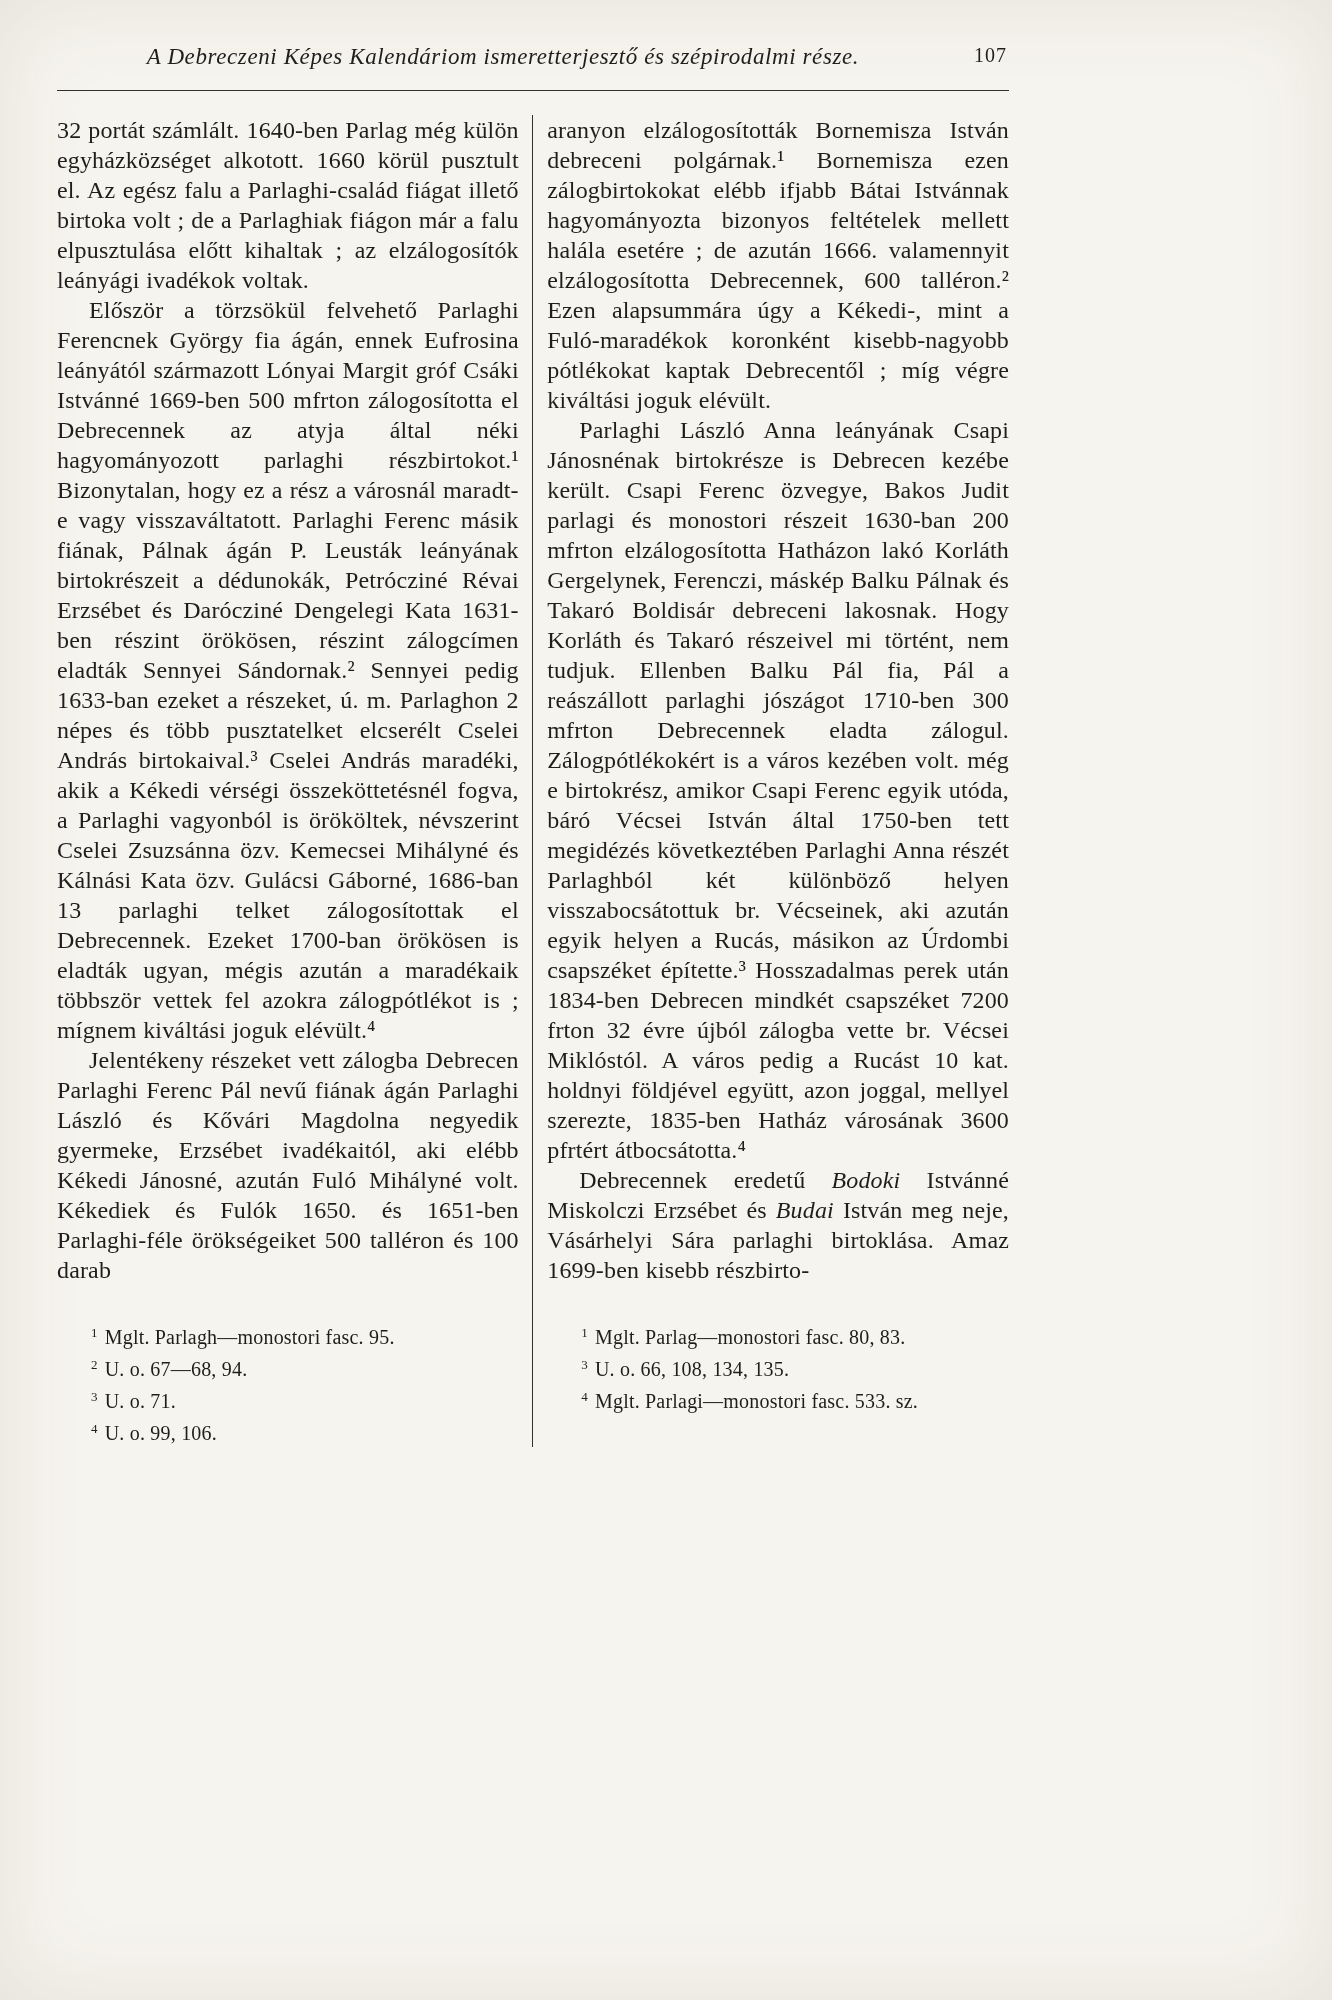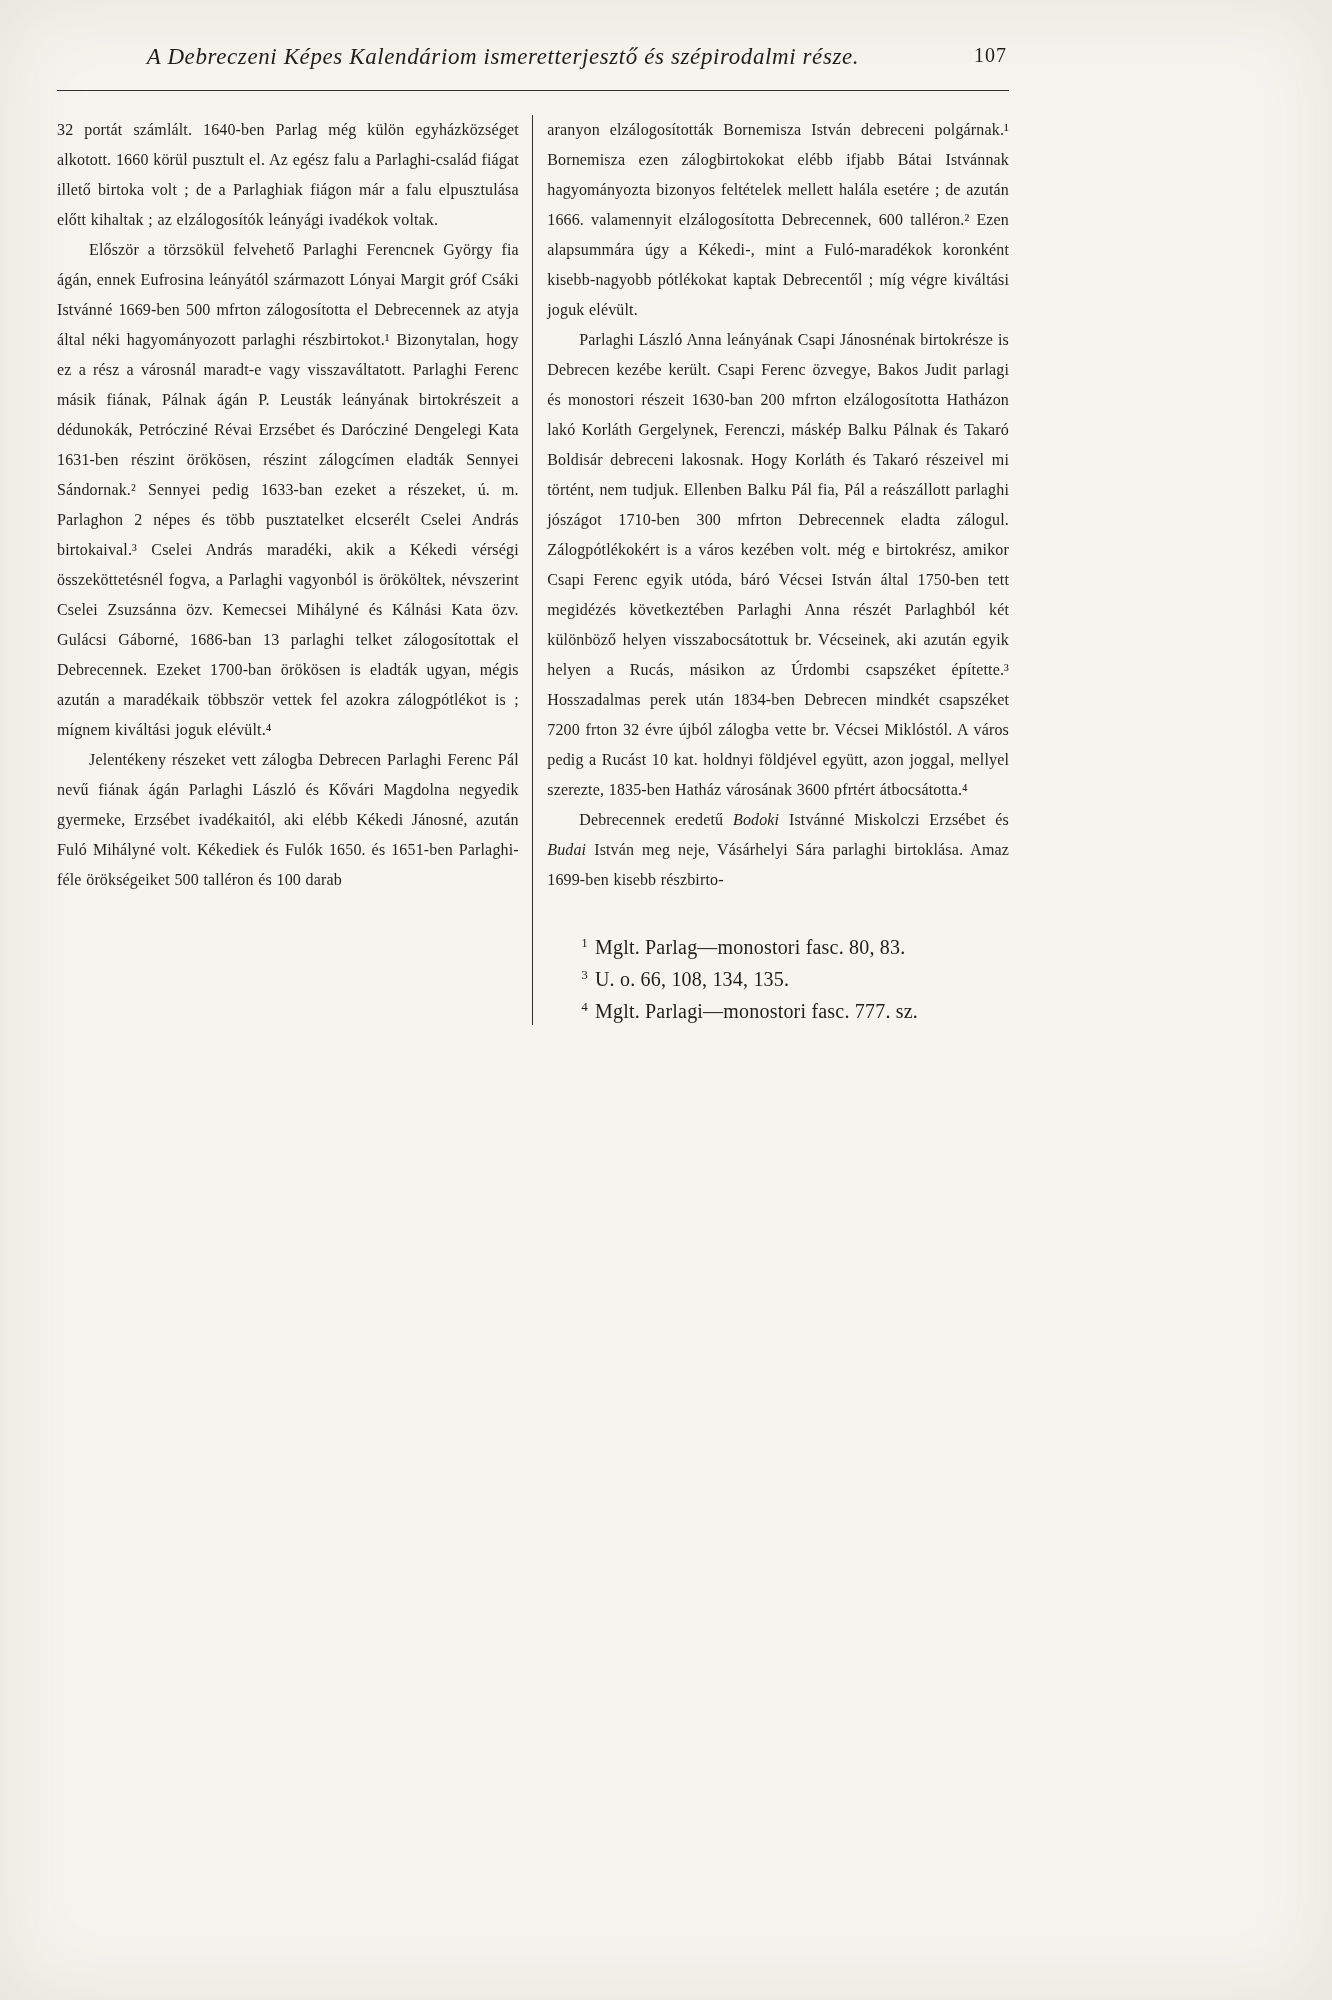--- a/index.html
+++ b/index.html
@@ -60,21 +60,21 @@
   }
   .col.left  { padding-right: 13px; }
   .col.right { padding-left: 14px; }
   .divider {
     width: 1.5px;
     background: #33312d;
   }
   
   .body-text p.para {
     margin: 0;
-    font-size: 16px;
+    font-size: 24px;
     line-height: 30px;
     text-align: justify;
     letter-spacing: 0.15px;
     word-spacing: 0.5px;
   }
   .body-text p.para.indent { text-indent: 32px; }
   .it { font-style: italic; }
   
   .footnotes {
     margin-top: 34px;
@@ -103,32 +103,38 @@
     </header>
 
     <div class="columns">
 
       <section class="col left">
         <div class="body-text">
             <p class="para"><span>32 portát számlált. 1640-ben Parlag még külön egyházközséget alkotott. 1660 körül pusztult el. Az egész falu a Parlaghi-család fiágat illető birtoka volt ; de a Parlaghiak fiágon már a falu elpusztulása előtt kihaltak ; az elzálogosítók leányági ivadékok voltak.</span></p>
             <p class="para indent"><span>Először a törzsökül felvehető Parlaghi Ferencnek György fia ágán, ennek Eufrosina leányától származott Lónyai Margit gróf Csáki Istvánné 1669-ben 500 mfrton zálogosította el Debrecennek az atyja által néki hagyományozott parlaghi részbirtokot.¹ Bizonytalan, hogy ez a rész a városnál maradt-e vagy visszaváltatott. Parlaghi Ferenc másik fiának, Pálnak ágán P. Leusták leányának birtokrészeit a dédunokák, Petrócziné Révai Erzsébet és Darócziné Dengelegi Kata 1631-ben részint örökösen, részint zálogcímen eladták Sennyei Sándornak.² Sennyei pedig 1633-ban ezeket a részeket, ú. m. Parlaghon 2 népes és több pusztatelket elcserélt Cselei András birtokaival.³ Cselei András maradéki, akik a Kékedi vérségi összeköttetésnél fogva, a Parlaghi vagyonból is örököltek, névszerint Cselei Zsuzsánna özv. Kemecsei Mihályné és Kálnási Kata özv. Gulácsi Gáborné, 1686-ban 13 parlaghi telket zálogosítottak el Debrecennek. Ezeket 1700-ban örökösen is eladták ugyan, mégis azután a maradékaik többször vettek fel azokra zálogpótlékot is ; mígnem kiváltási joguk elévült.⁴</span></p>
             <p class="para indent"><span>Jelentékeny részeket vett zálogba Debrecen Parlaghi Ferenc Pál nevű fiának ágán Parlaghi László és Kővári Magdolna negyedik gyermeke, Erzsébet ivadékaitól, aki elébb Kékedi Jánosné, azután Fuló Mihályné volt. Kékediek és Fulók 1650. és 1651-ben Parlaghi-féle örökségeiket 500 talléron és 100 darab</span></p>
           </div>
+        <div class="footnotes">
+            <div class="footnote"><span class="fn-marker">1</span><span>Mglt. Parlagh—monostori fasc. 95.</span></div>
+            <div class="footnote"><span class="fn-marker">2</span><span>U. o. 67—68, 94.</span></div>
+            <div class="footnote"><span class="fn-marker">3</span><span>U. o. 71.</span></div>
+            <div class="footnote"><span class="fn-marker">4</span><span>U. o. 99, 106.</span></div>
+          </div>
       </section>
 
       <div class="divider"></div>
 
       <section class="col right">
         <div class="body-text">
             <p class="para"><span>aranyon elzálogosították Bornemisza István debreceni polgárnak.¹ Bornemisza ezen zálogbirtokokat elébb ifjabb Bátai Istvánnak hagyományozta bizonyos feltételek mellett halála esetére ; de azután 1666. valamennyit elzálogosította Debrecennek, 600 talléron.² Ezen alapsummára úgy a Kékedi-, mint a Fuló-maradékok koronként kisebb-nagyobb pótlékokat kaptak Debrecentől ; míg végre kiváltási joguk elévült.</span></p>
             <p class="para indent"><span>Parlaghi László Anna leányának Csapi Jánosnénak birtokrésze is Debrecen kezébe került. Csapi Ferenc özvegye, Bakos Judit parlagi és monostori részeit 1630-ban 200 mfrton elzálogosította Hatházon lakó Korláth Gergelynek, Ferenczi, máskép Balku Pálnak és Takaró Boldisár debreceni lakosnak. Hogy Korláth és Takaró részeivel mi történt, nem tudjuk. Ellenben Balku Pál fia, Pál a reászállott parlaghi jószágot 1710-ben 300 mfrton Debrecennek eladta zálogul. Zálogpótlékokért is a város kezében volt. még e birtokrész, amikor Csapi Ferenc egyik utóda, báró Vécsei István által 1750-ben tett megidézés következtében Parlaghi Anna részét Parlaghból két különböző helyen visszabocsátottuk br. Vécseinek, aki azután egyik helyen a Rucás, másikon az Úrdombi csapszéket építette.³ Hosszadalmas perek után 1834-ben Debrecen mindkét csapszéket 7200 frton 32 évre újból zálogba vette br. Vécsei Miklóstól. A város pedig a Rucást 10 kat. holdnyi földjével együtt, azon joggal, mellyel szerezte, 1835-ben Hatház városának 3600 pfrtért átbocsátotta.⁴</span></p>
             <p class="para indent"><span>Debrecennek eredetű </span><span class="it">Bodoki</span><span> Istvánné Miskolczi Erzsébet és </span><span class="it">Budai</span><span> István meg neje, Vásárhelyi Sára parlaghi birtoklása. Amaz 1699-ben kisebb részbirto-</span></p>
           </div>
         <div class="footnotes">
             <div class="footnote"><span class="fn-marker">1</span><span>Mglt. Parlag—monostori fasc. 80, 83.</span></div>
             <div class="footnote"><span class="fn-marker">3</span><span>U. o. 66, 108, 134, 135.</span></div>
-            <div class="footnote"><span class="fn-marker">4</span><span>Mglt. Parlagi—monostori fasc. 777. sz.</span></div>
+            <div class="footnote"><span class="fn-marker">4</span><span>Mglt. Parlagi—monostori fasc. 533. sz.</span></div>
           </div>
       </section>
 
     </div>
   </div>
 </div>
 
 </body></html>

